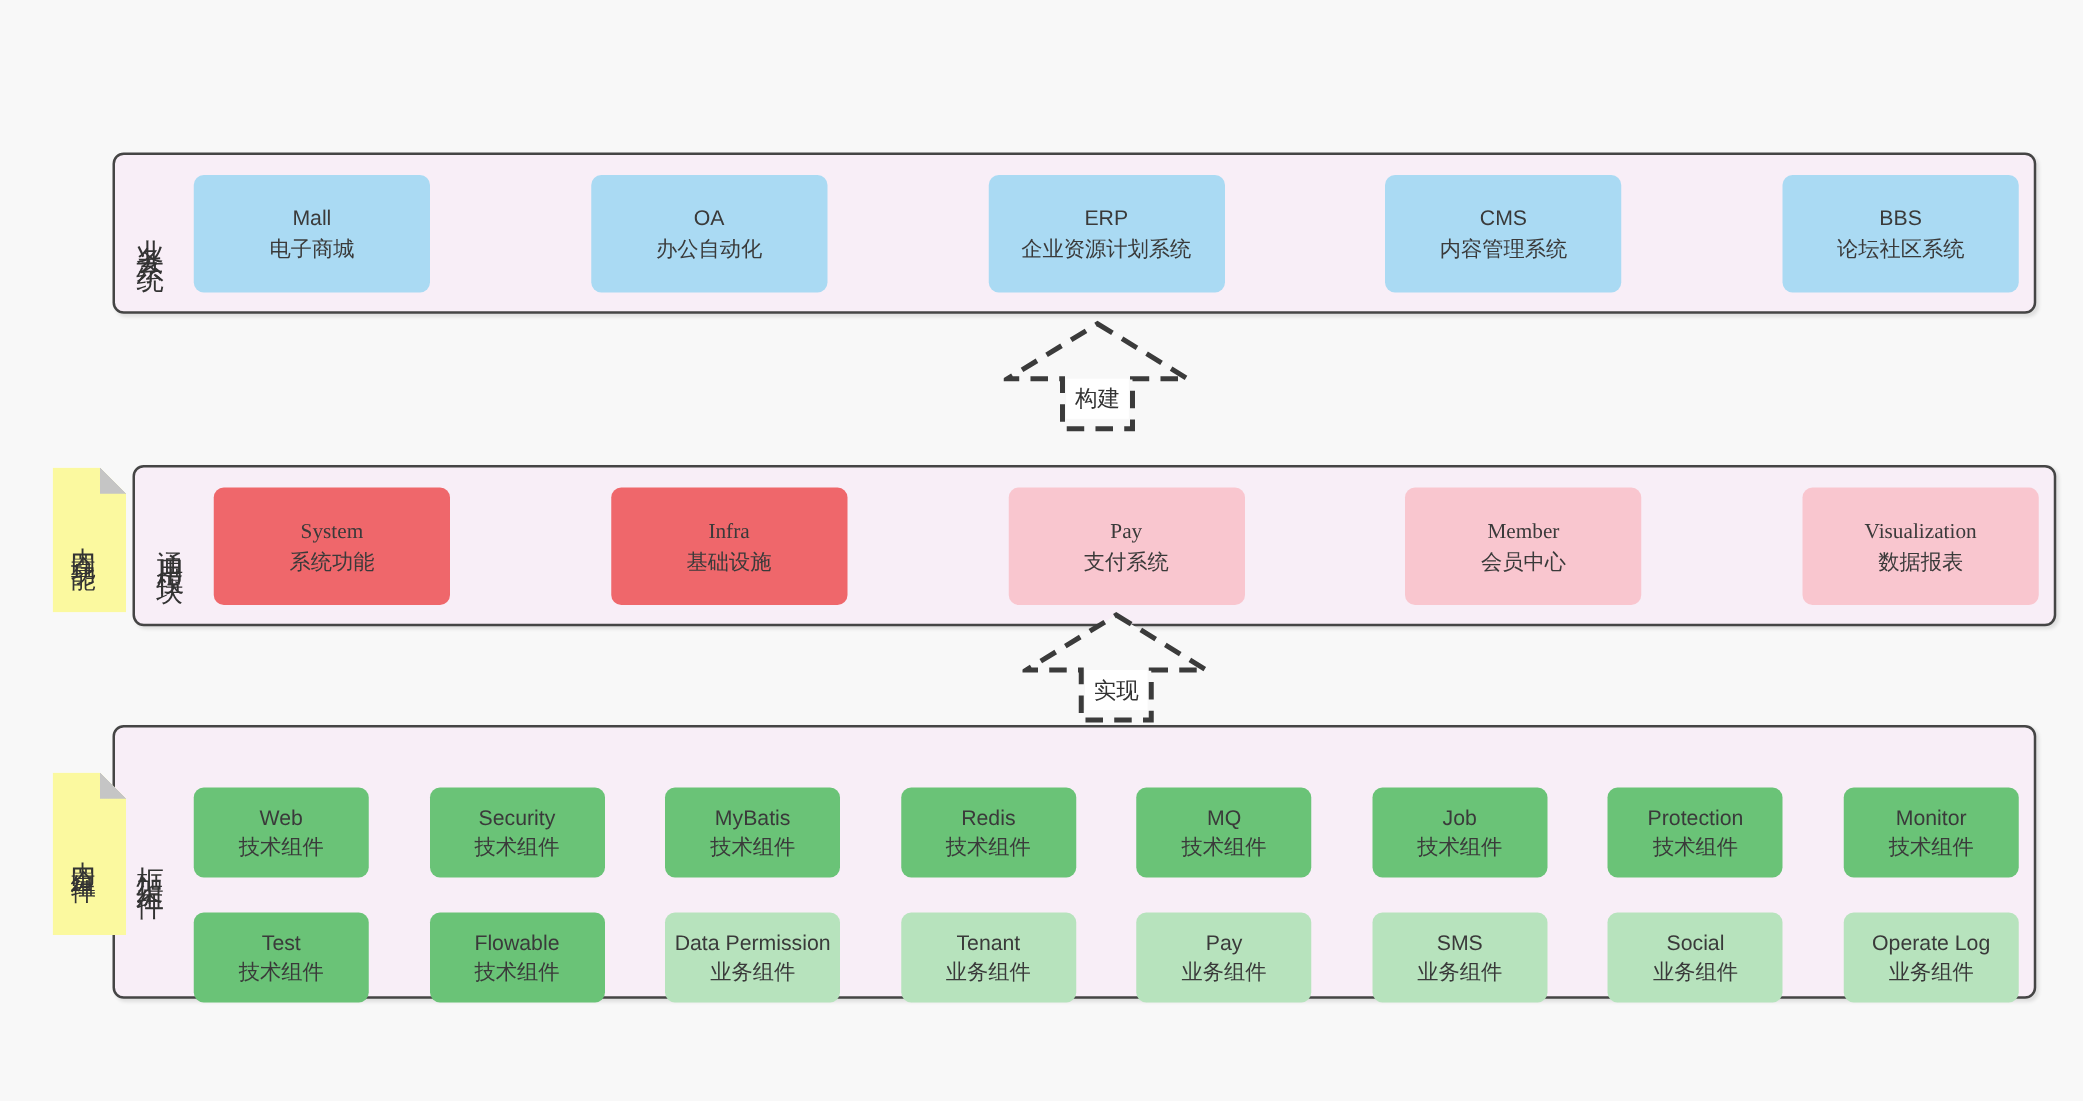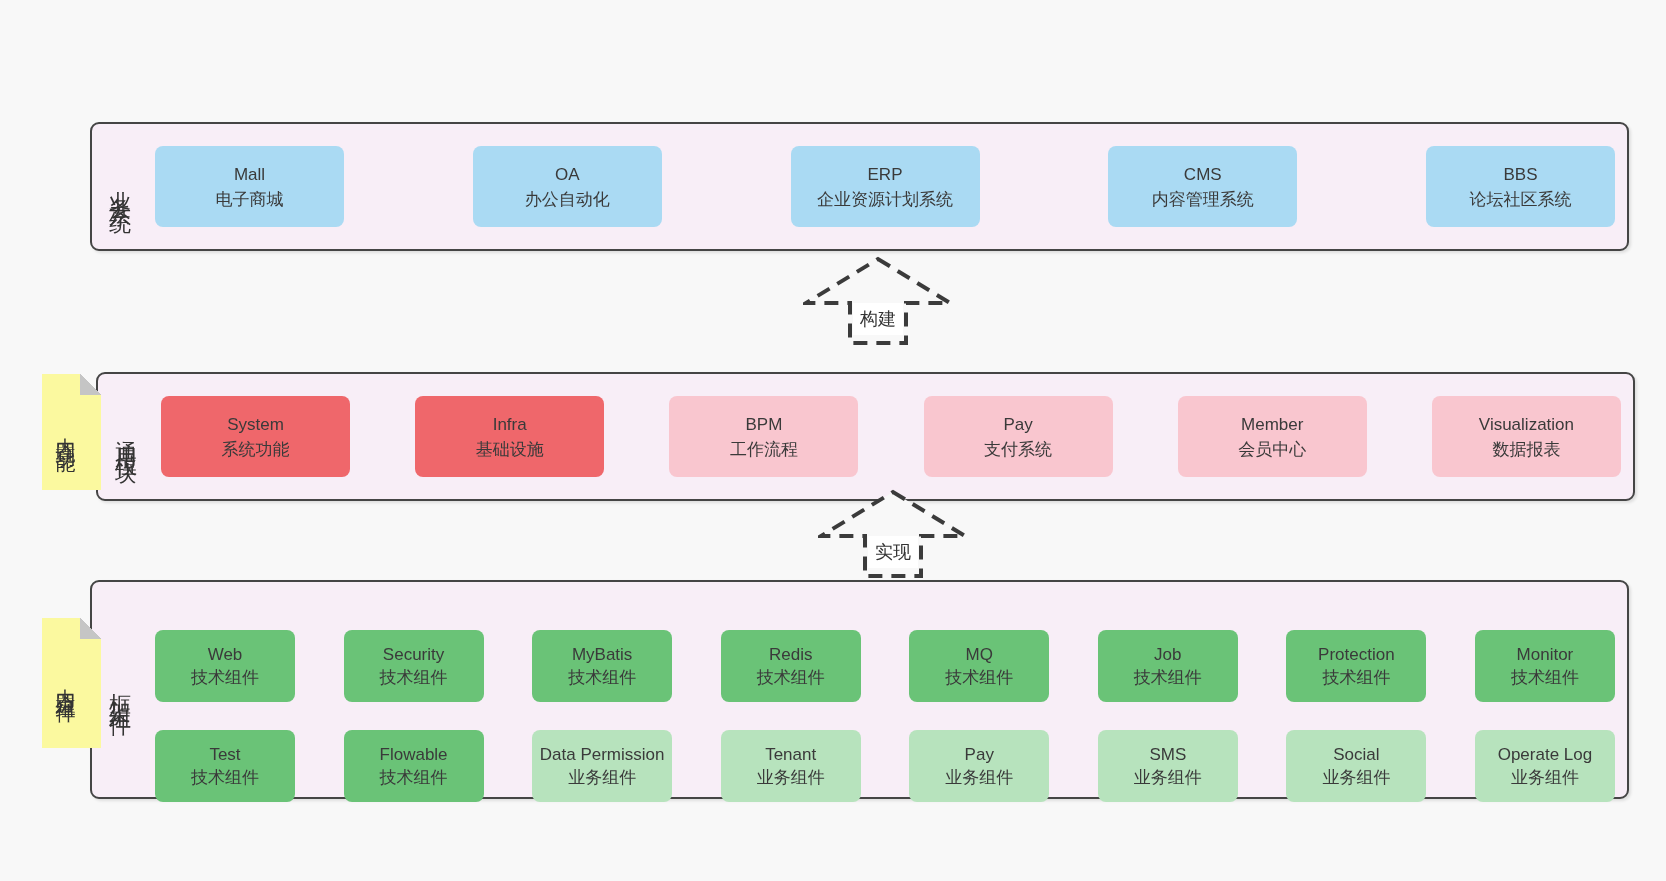--- a/index.html
+++ b/index.html
@@ -3,37 +3,37 @@
 <meta charset="utf-8">
 <style>
   html,body{margin:0;padding:0;}
   body{background:#f8f8f8;font-family:"Liberation Sans","DejaVu Sans",sans-serif;color:#333333;}
   .stage{position:relative;width:1666px;height:881px;background:#f8f8f8;overflow:hidden;}
 
   
   .band{position:absolute;background:#f8eef7;border:2px solid #454545;border-radius:9px;
         box-shadow:2px 2px 3px rgba(0,0,0,0.10);}
   .band1{left:90px;top:122px;width:1535px;height:125px;}
-  .band2{left:96px;top:372px;width:1535px;height:125px;}
+  .band2{left:106px;top:372px;width:1535px;height:125px;font-family:Liberation Serif, serif;}
   .band3{left:90px;top:580px;width:1535px;height:215px;}
 
   .vlabel{position:absolute;left:13px;top:50%;transform:translateY(-50%);
           writing-mode:vertical-rl;text-orientation:upright;
           font-size:22px;letter-spacing:7px;color:#333;white-space:nowrap;}
 
   .boxes{position:absolute;left:63px;right:12px;top:0;bottom:0;
          display:flex;justify-content:space-between;align-items:center;}
   .rows{position:absolute;left:63px;right:12px;top:20px;bottom:23px;
         display:flex;flex-direction:column;justify-content:space-between;}
   .row{display:flex;justify-content:space-between;}
 
   .box{border-radius:8px;display:flex;flex-direction:column;justify-content:center;
        align-items:center;text-align:center;font-size:17px;line-height:25px;color:#3a3a3a;
        padding:0 4px;box-sizing:border-box;}
-  .band1 .box,.band2 .box{width:189px;height:81px;}
+  .band1 .box,.band2 .box{width:189px;height:94px;}
   .band3 .box{width:140px;height:72px;line-height:23px;margin-top:28px;}
 
   .box[data-variant="blue"]{background:#aadaf3;}
   .box[data-variant="red"]{background:#ef676b;}
   .box[data-variant="pink"]{background:#f9c6cf;}
   .box[data-variant="green"]{background:#6ac377;}
   .box[data-variant="green-light"]{background:#b7e3bd;}
 
   
   .sticky{position:absolute;width:59px;z-index:5;}
@@ -98,24 +98,20 @@
     <div class="boxes">
       <div class="box" data-variant="red">
         <div>System</div>
         <div>系统功能</div>
       </div>
       <div class="box" data-variant="red">
         <div>Infra</div>
         <div>基础设施</div>
       </div>
       <div class="box" data-variant="pink">
-        <div>BPM</div>
-        <div>工作流程</div>
-      </div>
-      <div class="box" data-variant="pink">
         <div>Pay</div>
         <div>支付系统</div>
       </div>
       <div class="box" data-variant="pink">
         <div>Member</div>
         <div>会员中心</div>
       </div>
       <div class="box" data-variant="pink">
         <div>Visualization</div>
         <div>数据报表</div>

